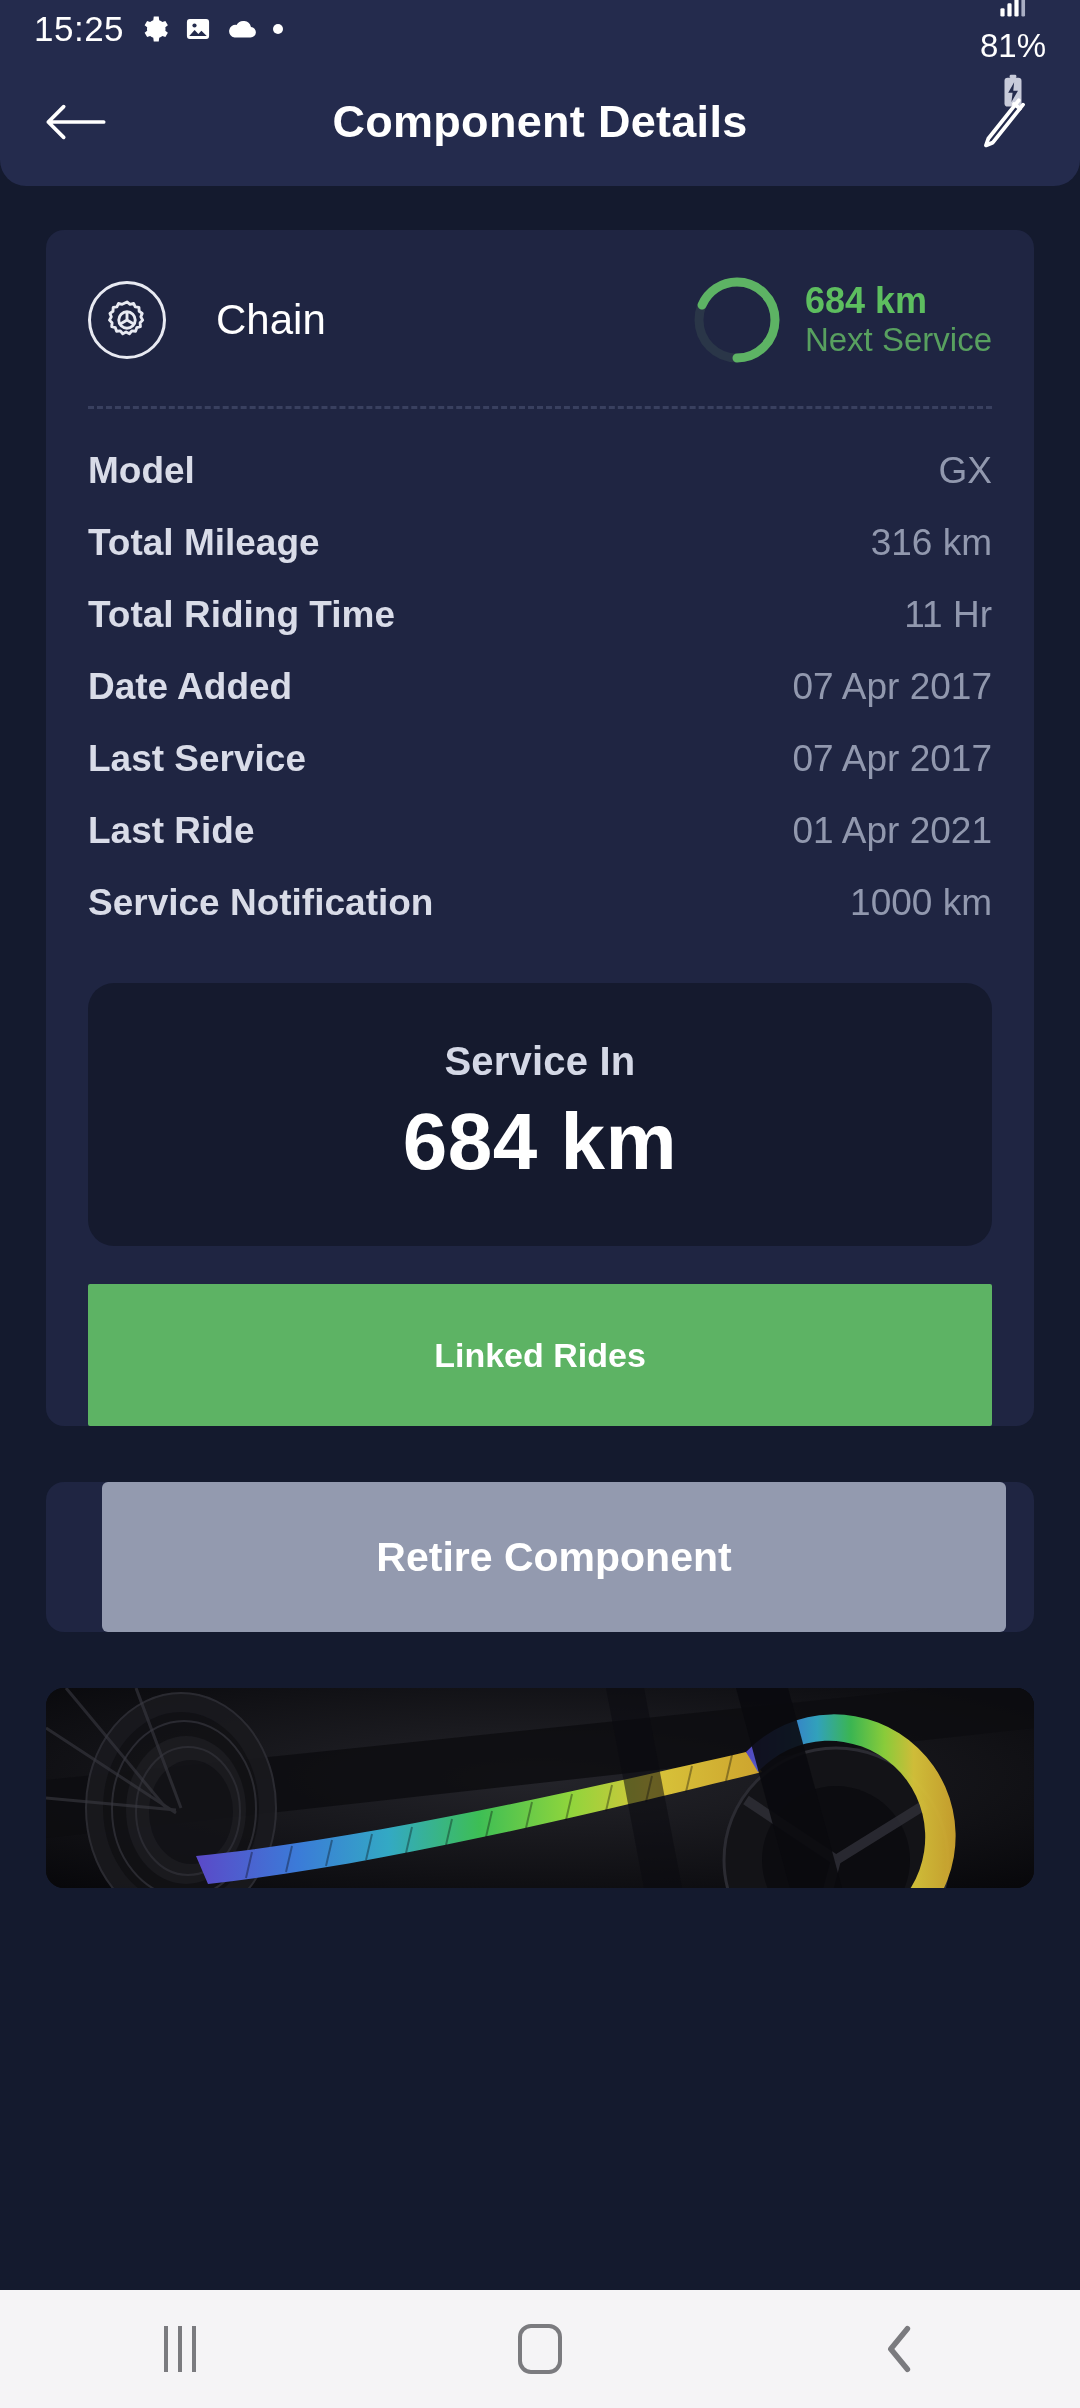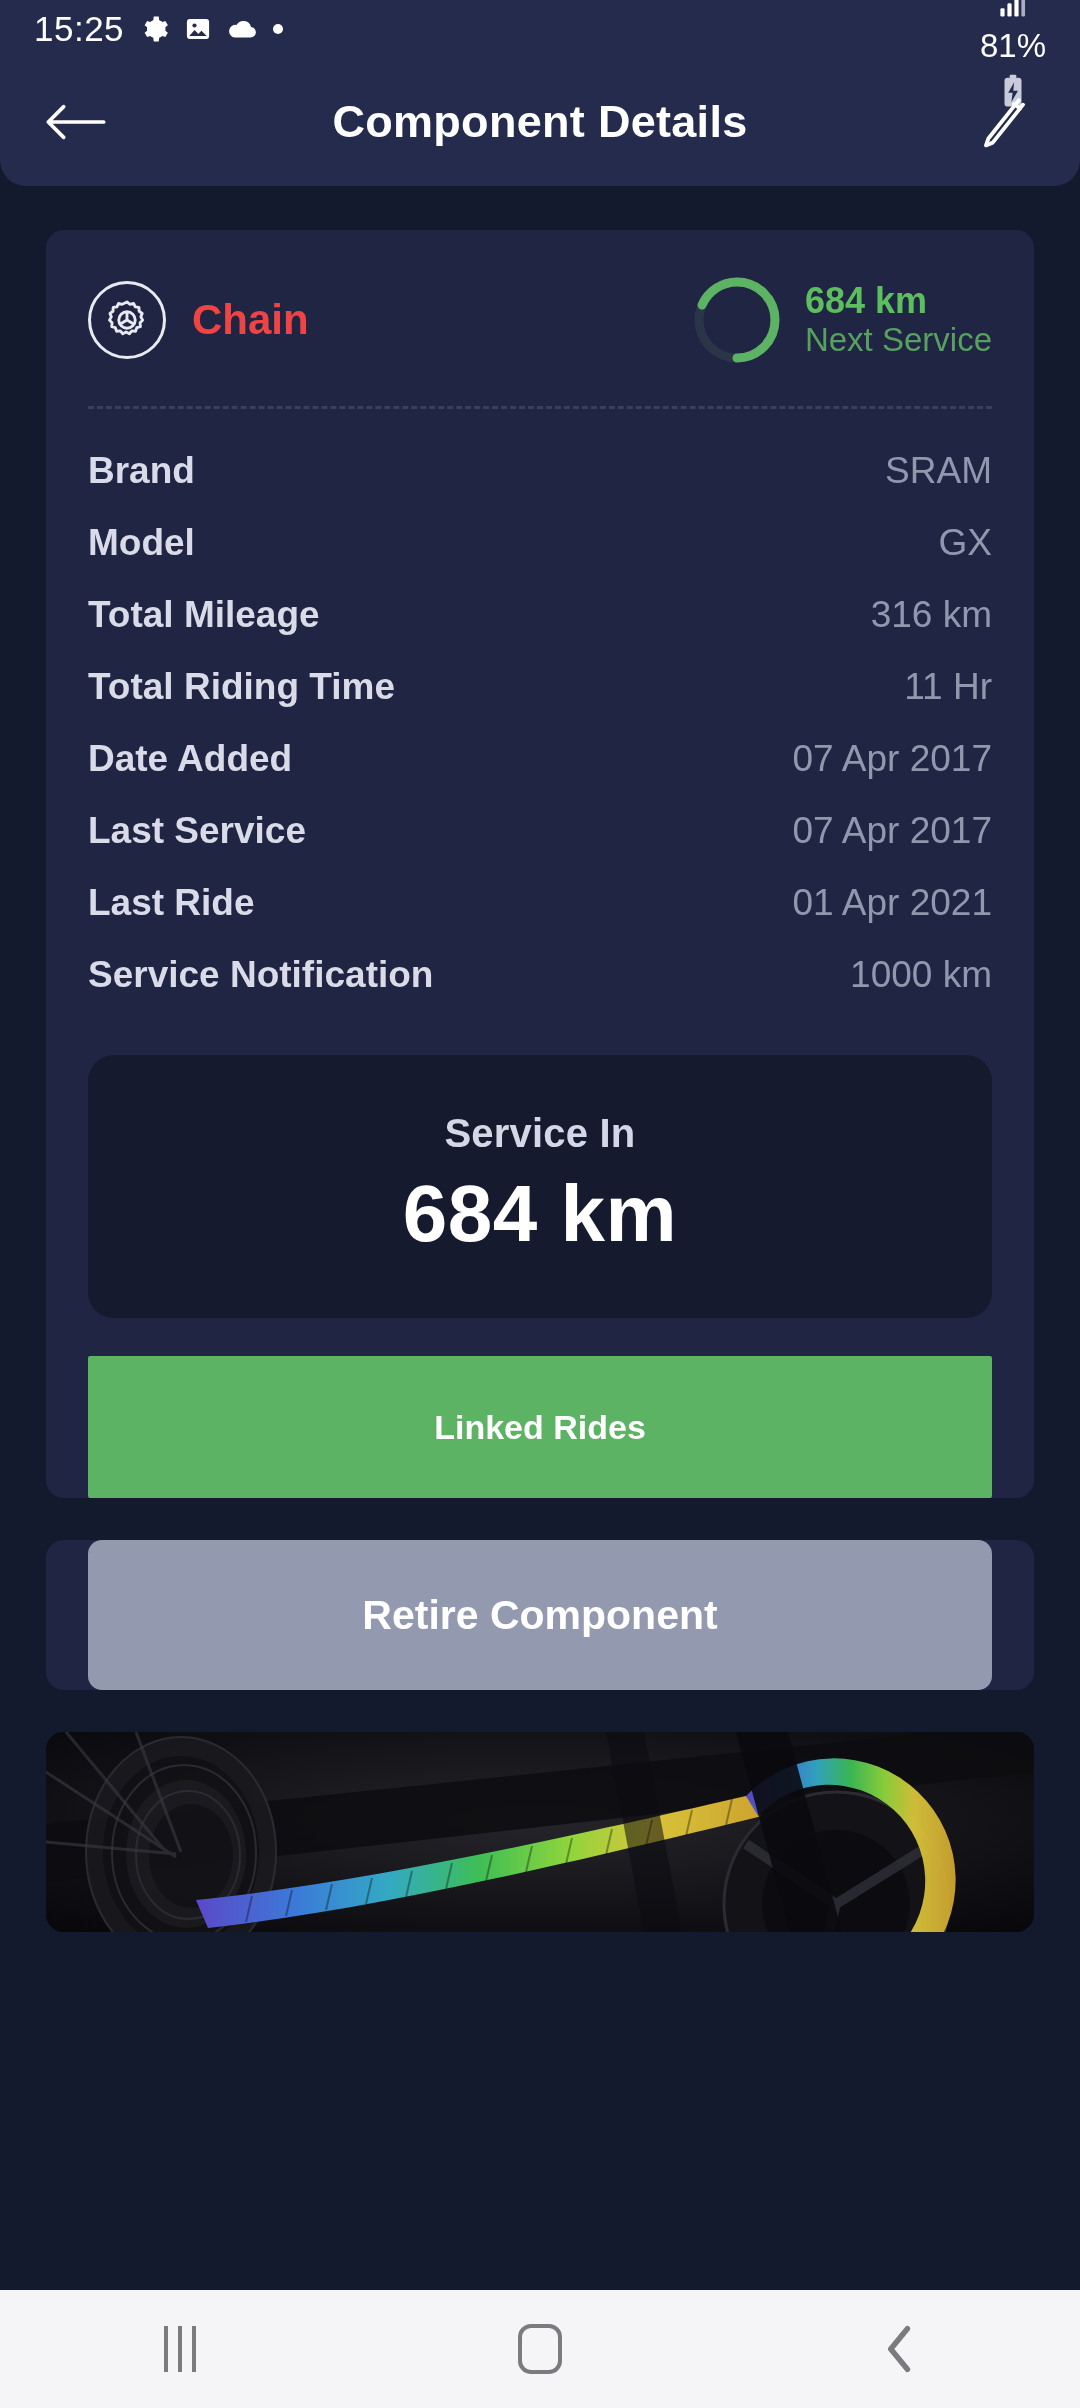--- a/index.html
+++ b/index.html
@@ -50,21 +50,21 @@
 
   .summary-row {
     display:flex; align-items:center; padding:44px 42px 40px 42px;
   }
   .comp-ident { display:flex; align-items:center; gap:26px; }
   .gear-circle {
     width:78px; height:78px; border-radius:50%;
     border:3px solid #E8EAF2;
     display:flex; align-items:center; justify-content:center;
   }
-  .comp-name { color:#ef4444; font-size:42px; font-weight:bold; }
+  .comp-name { color:#ffffff; font-size:42px; font-weight:normal;margin-left:24px; }
 
   .next-service { margin-left:auto; display:flex; align-items:center; gap:22px; }
   .ring-wrap { width:92px; height:92px; position:relative; }
   .ns-texts { display:flex; flex-direction:column; line-height:1.12; }
   .ns-value { color:#5DBE5F; font-size:36px; font-weight:bold; }
   .ns-label { color:#58A05F; font-size:33px; font-weight:400; }
 
   .dash-div {
     height:0; margin:0 42px;
     border-top:3px dashed #39405F;
@@ -95,23 +95,23 @@
     border:none; border-radius:2px;
     height:142px; width:calc(100% - 84px);
     color:#FFFFFF; font-size:34px; font-weight:bold;
     font-family:"Liberation Sans", sans-serif;
     cursor:pointer;
   }
 
   .card-retire { margin-top:26px; padding:0; }
   .retire-btn {
     display:block;
-    margin:42px;
+    margin:56px;
     background:#939AAF;
-    border:none; border-radius:14px;
+    border:none; border-radius:6px;
     height:150px; width:calc(100% - 84px);
     color:#FFFFFF; font-size:41px; font-weight:bold;
     font-family:"Liberation Sans", sans-serif;
     cursor:pointer;
   }
 
   .photo-card {
     margin-top:26px;
     height:200px;
     border-radius:18px;
@@ -234,24 +234,20 @@
           <div class="ns-texts">
             <span class="ns-value">684 km</span>
             <span class="ns-label">Next Service</span>
           </div>
         </div>
       </div>
 
       <div class="dash-div"></div>
 
       <div class="specs">
-        <div class="spec-row">
-          <span class="spec-label">Brand</span>
-          <span class="spec-value">SRAM</span>
-        </div>
         <div class="spec-row">
           <span class="spec-label">Model</span>
           <span class="spec-value">GX</span>
         </div>
         <div class="spec-row">
           <span class="spec-label">Total Mileage</span>
           <span class="spec-value">316 km</span>
         </div>
         <div class="spec-row">
           <span class="spec-label">Total Riding Time</span>

